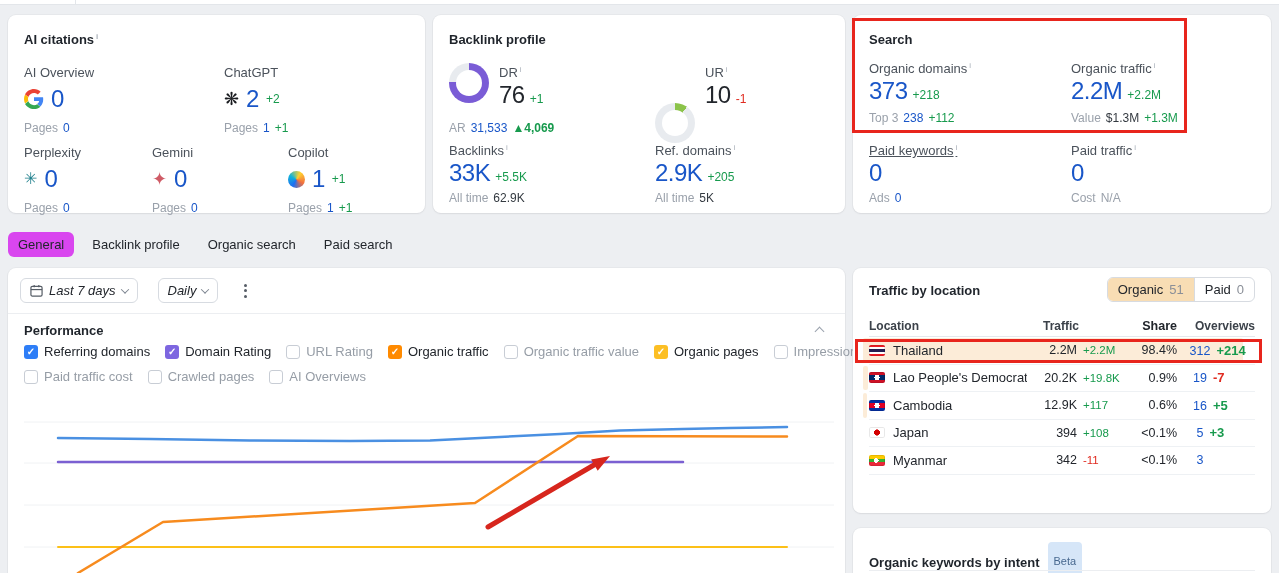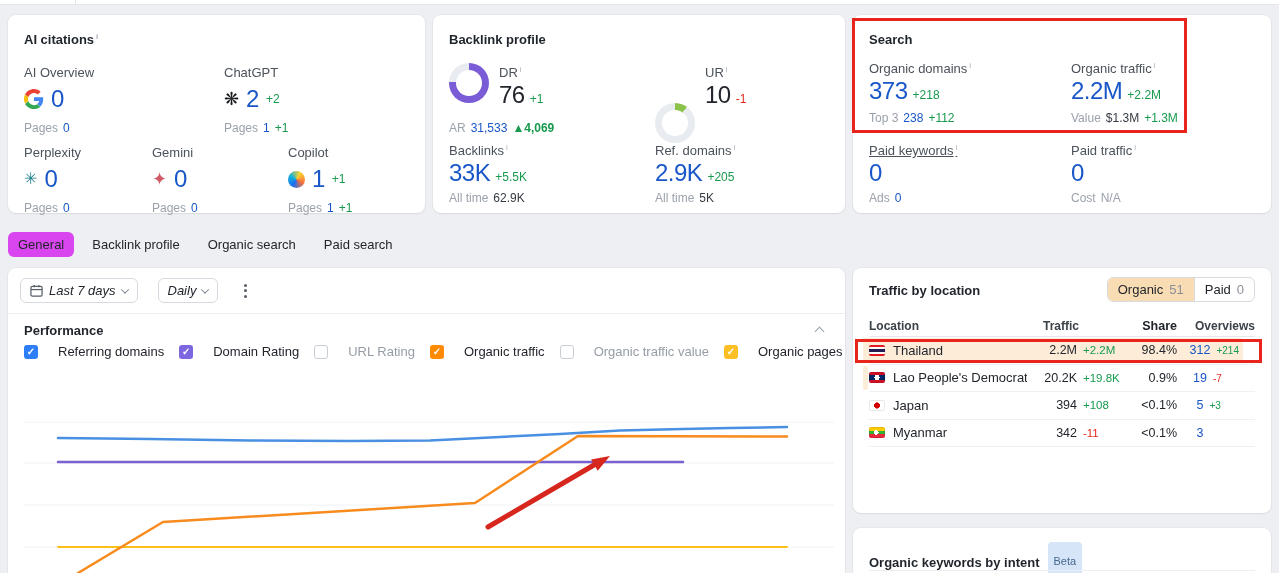--- a/index.html
+++ b/index.html
@@ -28,40 +28,40 @@
   .seg { display:inline-flex; border:1px solid #d7dbe1; border-radius:6px; background:#fff; height:25px; overflow:hidden; }
   .seg > div { padding:0 10px; font-size:13px; display:flex; align-items:center; gap:6px;
                border-right:1px solid #d7dbe1; color:#22262c; cursor:pointer; white-space:nowrap; }
   .seg > div:last-child { border-right:none; }
   .seg > .on { background:#f8ddb4; }
   .btn { display:inline-flex; align-items:center; gap:6px; border:1px solid #d7dbe1; border-radius:6px;
          background:#fff; padding:0 9px; font-size:13px; color:#22262c; height:25px; cursor:pointer; white-space:nowrap; }
   .chev { display:inline-block; width:6px; height:6px; border-right:1.5px solid #7d8590;
           border-bottom:1.5px solid #7d8590; transform:rotate(45deg) translate(-1px,-1px); }
   .chev-up { transform:rotate(225deg); border-color:#9aa2ad; width:7px; height:7px; }
-  .cb { display:inline-flex; align-items:center; gap:20px; cursor:pointer; white-space:nowrap; }
+  .cb { display:inline-flex; align-items:center; gap:6px; cursor:pointer; white-space:nowrap; }
   .cb .box { width:14px; height:14px; border:1px solid #c8cdd5; border-radius:3px; background:#fff;
              display:inline-flex; align-items:center; justify-content:center; flex:none; }
   .cb .box.checked { border:none; }
   .cb .box.checked::after { content:"\2713"; color:#fff; font-size:10px; font-weight:bold; }
   .cb .lb { font-size:13px; color:#22262c; }
   .cb.off .lb { color:#969da6; }
   .thead { display:flex; align-items:center; font-size:12px; font-weight:bold; color:#3c424a;
            border-bottom:1px solid #e4e8ec; height:22px; }
   .trow { display:flex; align-items:center; position:relative; height:27.5px;
           border-bottom:1px solid #eef1f4; font-size:13px; cursor:pointer; }
   .sharebar { position:absolute; left:-6px; top:1px; bottom:1px; background:#fcecd8; border-radius:2px; z-index:0; }
   .cell-loc { flex:1; display:flex; align-items:center; gap:8px; overflow:hidden; z-index:1; white-space:nowrap; }
   .cell-traffic { width:96px; display:flex; justify-content:flex-end; align-items:baseline; z-index:1; }
   .cell-traffic .v { font-size:12.5px; color:#22262c; }
   .cell-traffic .d { width:46px; text-align:left; padding-left:6px; font-size:11.5px; }
   .cell-share { width:54px; text-align:right; font-size:12.5px; color:#22262c; z-index:1; }
   .cell-kw { width:78px; display:flex; justify-content:center; align-items:baseline; z-index:1; }
   .cell-kw .v { font-size:12.5px; color:#1956c8; }
-  .cell-kw .d { width:32px; text-align:left; padding-left:6px; font-size:10px; }
+  .cell-kw .d { width:32px; text-align:left; padding-left:6px; font-size:13px;font-weight:bold; }
   .d.pos { color:#179a4d; } .d.neg { color:#e02b20; }
   .fl { width:16px; height:11px; border-radius:2px; flex:none; box-shadow:inset 0 0 0 1px rgba(0,0,0,.09); }
   .fl-th { background:linear-gradient(180deg,#ed1c24 0 17%,#fff 17% 33%,#241d4f 33% 67%,#fff 67% 83%,#ed1c24 83%); }
   .fl-la { background:radial-gradient(circle at 50% 50%,#fff 0 2.5px,transparent 2.6px),linear-gradient(180deg,#ce1126 0 25%,#002868 25% 75%,#ce1126 75%); }
   .fl-kh { background:radial-gradient(circle at 50% 50%,#fff 0 2.5px,transparent 2.6px),linear-gradient(180deg,#032ea1 0 27%,#e00025 27% 73%,#032ea1 73%); }
   .fl-jp { background:radial-gradient(circle at 50% 50%,#d30000 0 3px,transparent 3.1px),#fff; }
   .fl-mm { background:radial-gradient(circle at 45% 50%,#fff 0 2.3px,transparent 2.4px),linear-gradient(180deg,#fecb00 0 33%,#34b233 33% 67%,#ea2839 67%); }
   .annotation { position:absolute; border:3px solid #e8251d; z-index:50; pointer-events:none; }
   .badge { display:inline-block; background:#d6e6f8; color:#47688f; font-size:11px;
            padding:13px 6px; border-radius:4px; margin-left:8px; vertical-align:2px; }
@@ -328,20 +328,34 @@
         </label>
       <label class="cb off">
           <span class="box"></span>
           <span class="lb">Impressions</span>
         </label>
       <label class="cb">
           <span class="box checked" style="background: rgb(35, 162, 92);"></span>
           <span class="lb">Paid traffic</span>
         </label>
     </div>
+    <div class="abs" style="left:16px;top:101px;display:flex;gap:15px;align-items:center;">
+      <label class="cb off">
+          <span class="box"></span>
+          <span class="lb">Paid traffic cost</span>
+        </label>
+      <label class="cb off">
+          <span class="box"></span>
+          <span class="lb">Crawled pages</span>
+        </label>
+      <label class="cb off">
+          <span class="box"></span>
+          <span class="lb">AI Overviews</span>
+        </label>
+    </div>
 
     <svg class="abs" style="left:0;top:127px;" width="837" height="200" viewBox="0 0 837 200">
         <line x1="16" x2="826" y1="27" y2="27" stroke="#f0f2f4" stroke-width="1"></line>
         <line x1="16" x2="826" y1="68" y2="68" stroke="#f0f2f4" stroke-width="1"></line>
         <line x1="16" x2="826" y1="110" y2="110" stroke="#f0f2f4" stroke-width="1"></line>
         <line x1="16" x2="826" y1="152" y2="152" stroke="#f0f2f4" stroke-width="1"></line>
         <polyline points="50,152 779,152" fill="none" stroke="#fcc018" stroke-width="2" stroke-linejoin="round" stroke-linecap="round"></polyline>
         <polyline points="50,67 675,67" fill="none" stroke="#7b60d2" stroke-width="2.5" stroke-linejoin="round" stroke-linecap="round"></polyline>
         <polyline points="58,196 70,178 155,127 467,108 570,41 779,41.5" fill="none" stroke="#f78b1e" stroke-width="2.5" stroke-linejoin="round" stroke-linecap="round"></polyline>
         <polyline points="50,43 142,44 242,45.5 342,46 422,45.5 492,42 552,39 612,35.5 675,34 722,33 779,32" fill="none" stroke="#4a90e2" stroke-width="2.5" stroke-linejoin="round" stroke-linecap="round"></polyline>
@@ -398,20 +412,36 @@
             <span class="v">20.2K</span>
             <span class="d pos">+19.8K</span>
           </div>
         <div class="cell-share">0.9%</div>
         <div class="cell-kw">
             <span class="v">19</span>
             <span class="d neg">-7</span>
           </div>
       </div>
 
+      <div class="trow">
+        <div class="sharebar" style="width: 1%;"></div>
+        <div class="cell-loc">
+            <span class="fl fl-kh"></span>
+            <span>Cambodia</span>
+          </div>
+        <div class="cell-traffic">
+            <span class="v">12.9K</span>
+            <span class="d pos">+117</span>
+          </div>
+        <div class="cell-share">0.6%</div>
+        <div class="cell-kw">
+            <span class="v">16</span>
+            <span class="d pos">+5</span>
+          </div>
+      </div>
 
       <div class="trow">
         <div class="cell-loc">
             <span class="fl fl-jp"></span>
             <span>Japan</span>
           </div>
         <div class="cell-traffic">
             <span class="v">394</span>
             <span class="d pos">+108</span>
           </div>

